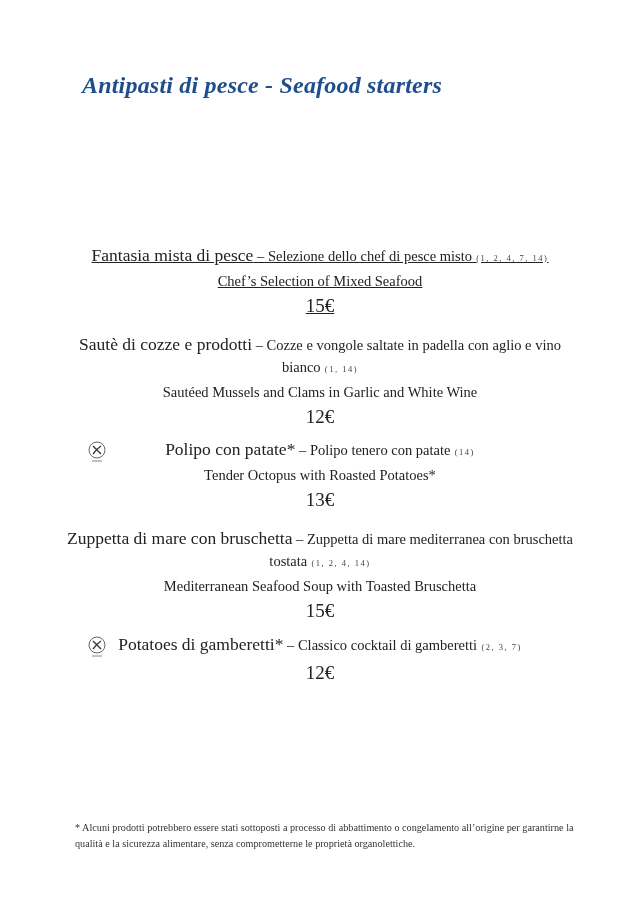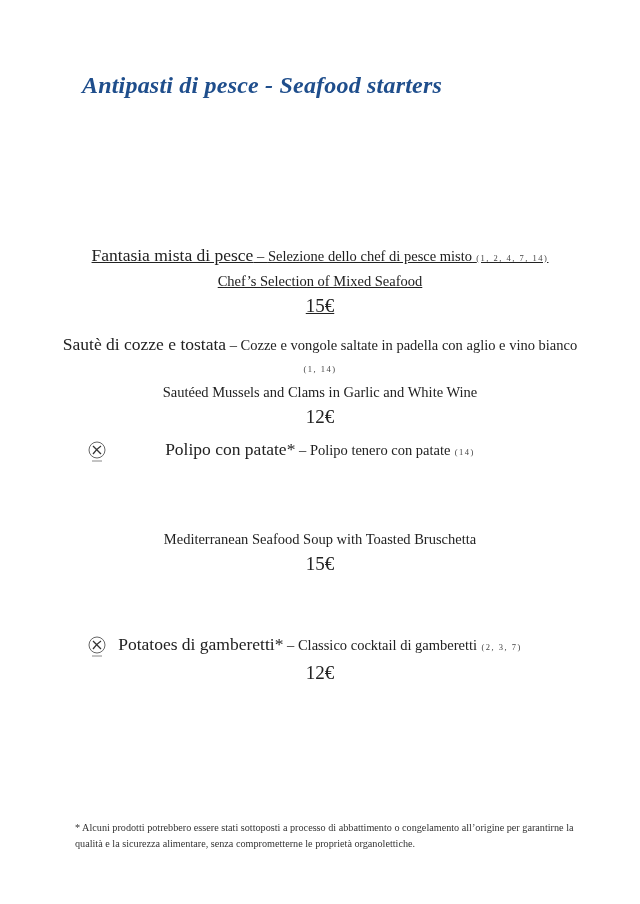--- a/index.html
+++ b/index.html
@@ -28,40 +28,46 @@
   <div class="line1">
     <span class="name">Fantasia mista di pesce</span><span class="desc"> – </span><span class="desc">Selezione dello chef di pesce misto</span>
     <span class="allergens">(1, 2, 4, 7, 14)</span>
   </div>
   <div class="en">Chef’s Selection of Mixed Seafood</div>
   <div class="price">15€</div>
 </div>
 
 <div class="item" style="top:333px;">
   <div class="line1">
-    <span class="name">Sautè di cozze e tostata</span><span class="desc"> – </span><span class="desc">Cozze e vongole saltate in padella con aglio e vino bianco</span>
+    <span class="name">Sautè di cozze e prodotti</span><span class="desc"> – </span><span class="desc">Cozze e vongole saltate in padella con aglio e vino bianco</span>
     <span class="allergens">(1, 14)</span>
   </div>
   <div class="en">Sautéed Mussels and Clams in Garlic and White Wine</div>
   <div class="price">12€</div>
 </div>
 
 <svg class="frozen-icon" style="top:441px;" viewBox="0 0 20 22">
   <circle cx="10" cy="9" r="8" fill="none" stroke="#555" stroke-width="0.9"></circle>
   <path d="M6 5 L14 13 M14 5 C11 7 9 9 6 13" fill="none" stroke="#333" stroke-width="1.3"></path>
   <line x1="5" y1="20" x2="15" y2="20" stroke="#888" stroke-width="1"></line>
 </svg>
 <div class="item" style="top:438px;">
   <div class="line1">
     <span class="name">Polipo con patate*</span><span class="desc"> – </span><span class="desc">Polipo tenero con patate</span>
     <span class="allergens">(14)</span>
   </div>
+  <div class="en">Tender Octopus with Roasted Potatoes*</div>
+  <div class="price">13€</div>
 </div>
 
 <div class="item" style="top:527px;">
+  <div class="line1">
+    <span class="name">Zuppetta di mare con bruschetta</span><span class="desc"> –  </span><span class="desc">Zuppetta di mare mediterranea con bruschetta tostata</span>
+    <span class="allergens">(1, 2, 4, 14)</span>
+  </div>
   <div class="en">Mediterranean Seafood Soup with Toasted Bruschetta</div>
   <div class="price">15€</div>
 </div>
 
 <svg class="frozen-icon" style="top:636px;" viewBox="0 0 20 22">
   <circle cx="10" cy="9" r="8" fill="none" stroke="#555" stroke-width="0.9"></circle>
   <path d="M6 5 L14 13 M14 5 C11 7 9 9 6 13" fill="none" stroke="#333" stroke-width="1.3"></path>
   <line x1="5" y1="20" x2="15" y2="20" stroke="#888" stroke-width="1"></line>
 </svg>
 <div class="item" style="top:633px;">

